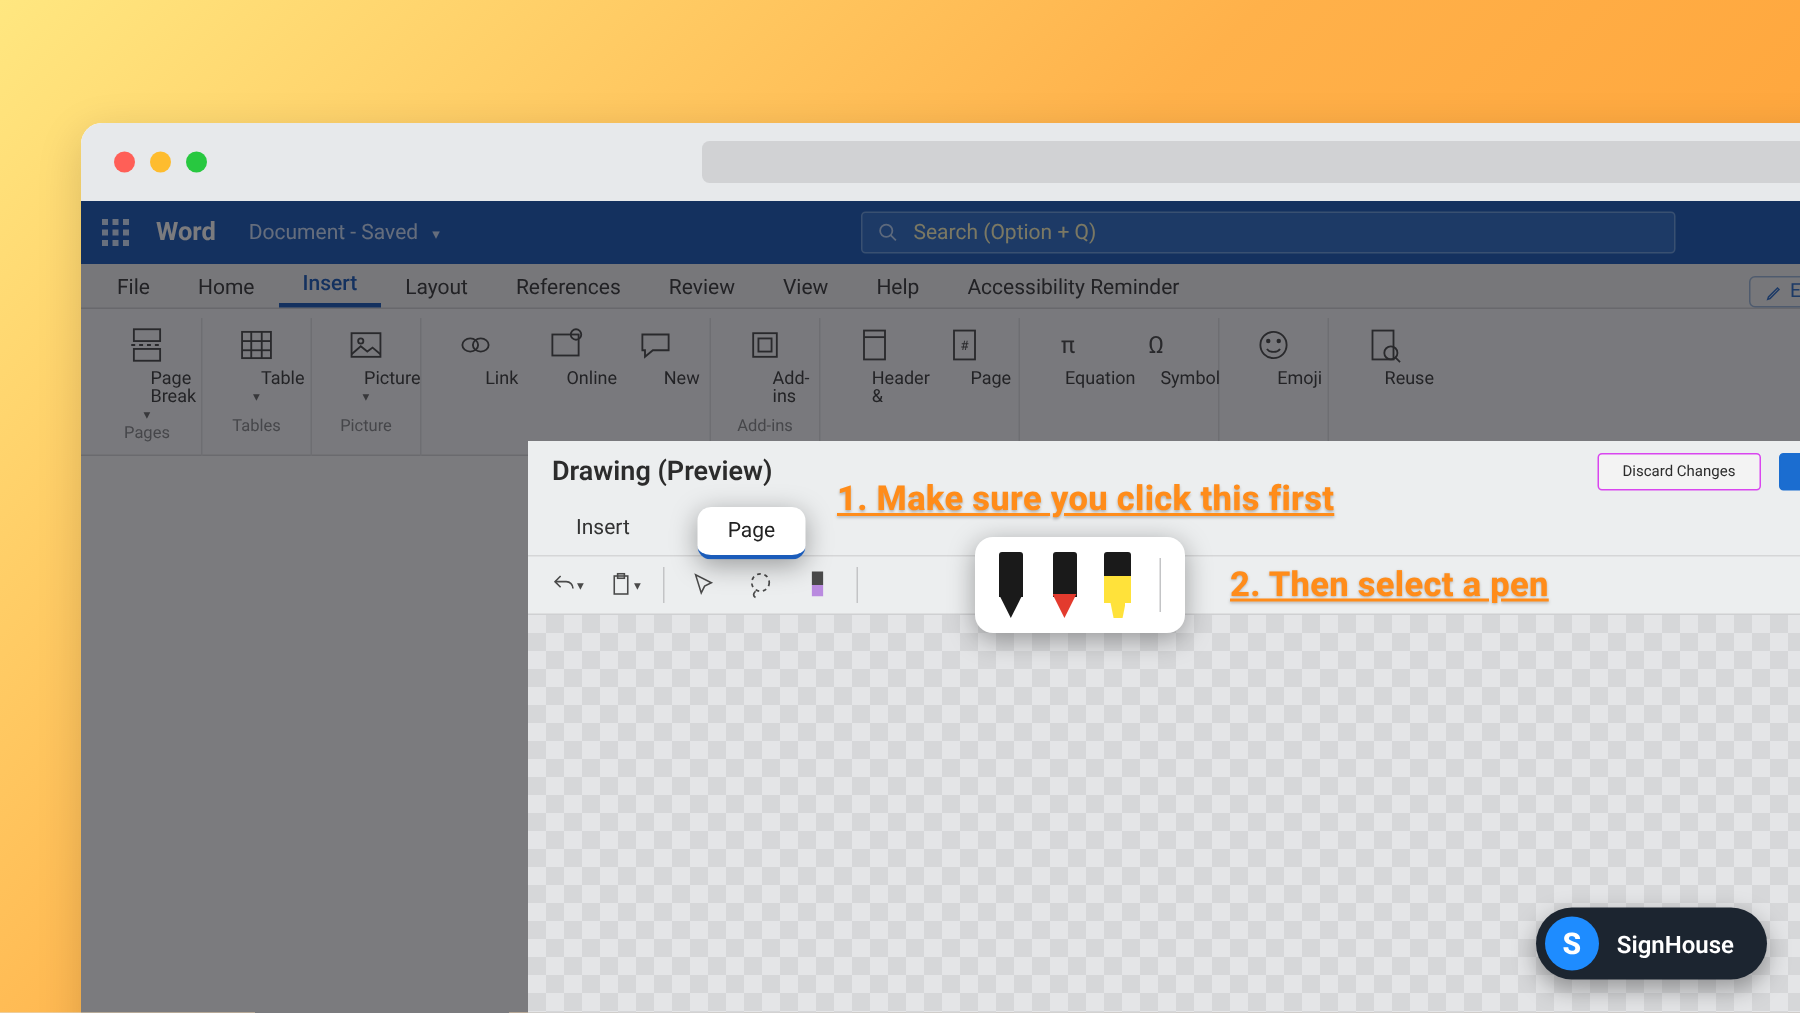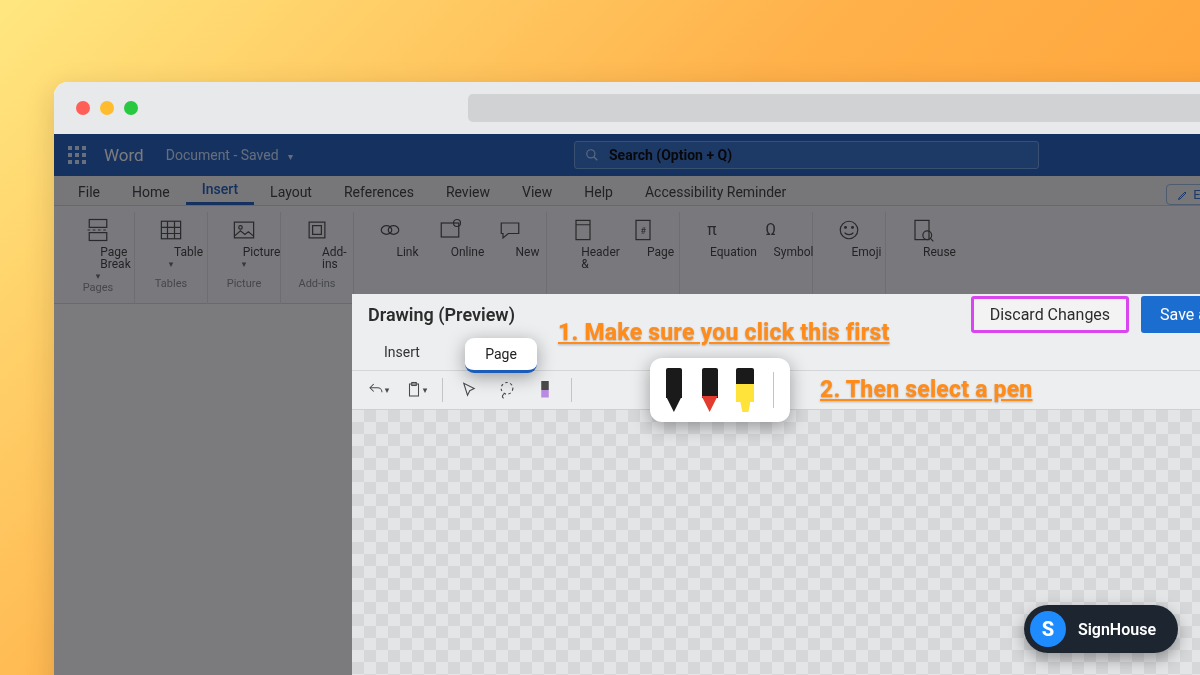--- a/index.html
+++ b/index.html
@@ -51,38 +51,37 @@
     position: relative;
   }
   .waffle {
     width: 18px; height: 18px; display: grid;
     grid-template-columns: repeat(3,4px);
     grid-template-rows: repeat(3,4px);
     gap: 3px;
     margin-right: 18px;
   }
   .waffle span { background: #d6e6ff; }
-  .app-name { font-weight: 400; color: #fff; font-size: 17px; margin-right: 22px; }
+  .app-name { font-weight: 700; color: #fff; font-size: 17px; margin-right: 22px; }
   .doc-name { color: #cfe0fb; font-size: 14px; }
   .doc-caret { font-size: 10px; margin-left: 6px; color: #cfe0fb; }
   .search {
     position: absolute;
     left: 520px;
     top: 7px;
-    width: 465px;
+    width: 543px;
     height: 28px;
     background: #2f6fcb;
     border: 1px solid #6ea0e2;
     border-radius: 3px;
     display: flex;
     align-items: center;
-    color: #000000;
+    color: #fef9c3;
     font-size: 14px;
     padding: 0 10px;
-    font-weight: bold;
   }
   .search svg { margin-right: 10px; }
   
   .tabs {
     height: 30px;
     background: #f5f5f6;
     display: flex;
     align-items: flex-end;
     padding: 0 8px;
     border-bottom: 1px solid #d5d6d8;
@@ -134,24 +133,24 @@
     height: 40px;
     background: #eceeef;
     display: flex;
     align-items: center;
     padding: 0 16px;
     justify-content: space-between;
   }
   .dp-title { font-size: 18px; font-weight: 600; color: #2c2c2c; }
   .dp-actions { display: flex; gap: 12px; }
   .dp-btn {
-    font-size: 16px;
+    font-size: 10px;
     padding: 6px 16px;
     border-radius: 3px;
-    border: 3px solid #d946ef;
+    border: 1px solid #d946ef;
     background: #f3f3f3;
     color: #2c2c2c;
   }
   .dp-btn.primary { background: #1b6dd0; border-color: #1b6dd0; color: #fff; }
   .dp-tabrow {
     height: 36px;
     background: #eceeef;
     display: flex;
     align-items: center;
     padding: 0 16px;
@@ -363,53 +362,53 @@
         </div>
       </div>
       <div class="group-label">Picture</div>
     </div>
 
 
     <div class="group">
       <div class="group-icons">
         <div class="tbtn">
           <svg viewBox="0 0 32 32">
+              <ellipse cx="12" cy="16" rx="6" ry="5"></ellipse>
+              <ellipse cx="20" cy="16" rx="6" ry="5"></ellipse>
+            </svg>
+          <span class="lbl">Link</span>
+        </div>
+        <div class="tbtn">
+          <svg viewBox="0 0 32 32">
+              <rect x="6" y="8" width="20" height="16"></rect>
+              <circle cx="24" cy="8" r="4"></circle>
+            </svg>
+          <span class="lbl">Online</span>
+        </div>
+        <div class="tbtn">
+          <svg viewBox="0 0 32 32">
+              <path d="M6 8h20v12H14l-6 5V20H6z"></path>
+            </svg>
+          <span class="lbl">New</span>
+        </div>
+      </div>
+      <div class="group-label"></div>
+    </div>
+
+    <div class="group">
+      <div class="group-icons">
+        <div class="tbtn">
+          <svg viewBox="0 0 32 32">
               <rect x="7" y="7" width="18" height="18"></rect>
               <rect x="11" y="11" width="10" height="10"></rect>
             </svg>
           <span class="lbl">Add-ins</span>
         </div>
       </div>
       <div class="group-label">Add-ins</div>
-    </div>
-
-    <div class="group">
-      <div class="group-icons">
-        <div class="tbtn">
-          <svg viewBox="0 0 32 32">
-              <ellipse cx="12" cy="16" rx="6" ry="5"></ellipse>
-              <ellipse cx="20" cy="16" rx="6" ry="5"></ellipse>
-            </svg>
-          <span class="lbl">Link</span>
-        </div>
-        <div class="tbtn">
-          <svg viewBox="0 0 32 32">
-              <rect x="6" y="8" width="20" height="16"></rect>
-              <circle cx="24" cy="8" r="4"></circle>
-            </svg>
-          <span class="lbl">Online</span>
-        </div>
-        <div class="tbtn">
-          <svg viewBox="0 0 32 32">
-              <path d="M6 8h20v12H14l-6 5V20H6z"></path>
-            </svg>
-          <span class="lbl">New</span>
-        </div>
-      </div>
-      <div class="group-label"></div>
     </div>
 
     <div class="group">
       <div class="group-icons">
         <div class="tbtn">
           <svg viewBox="0 0 32 32">
               <rect x="8" y="5" width="16" height="22"></rect>
               <line x1="8" y1="10" x2="24" y2="10"></line>
             </svg>
           <span class="lbl">Header &amp;</span>

